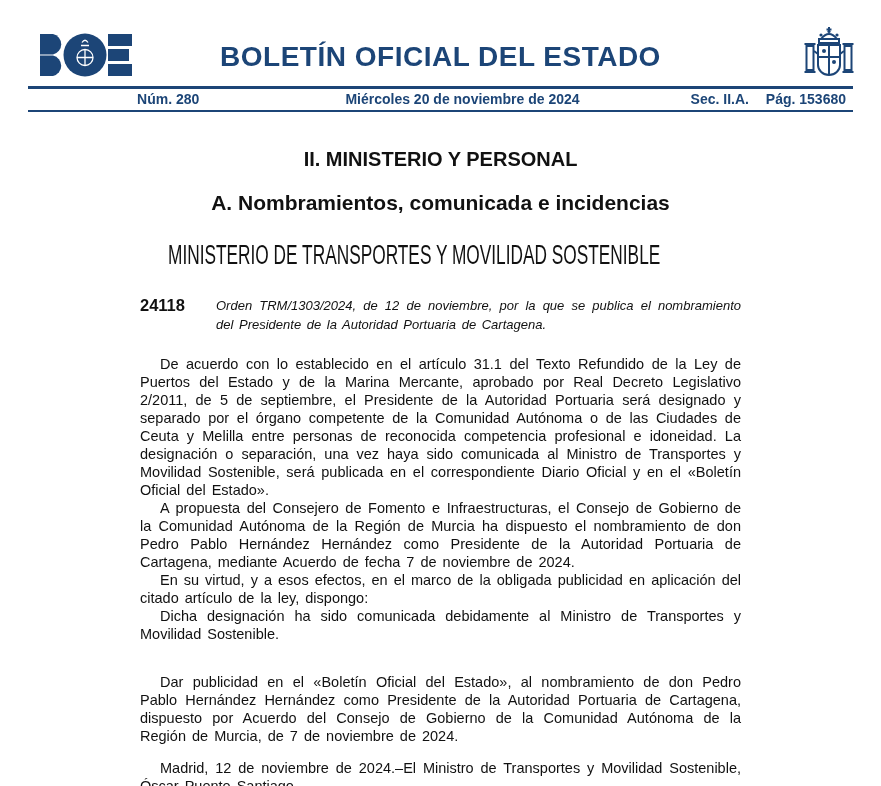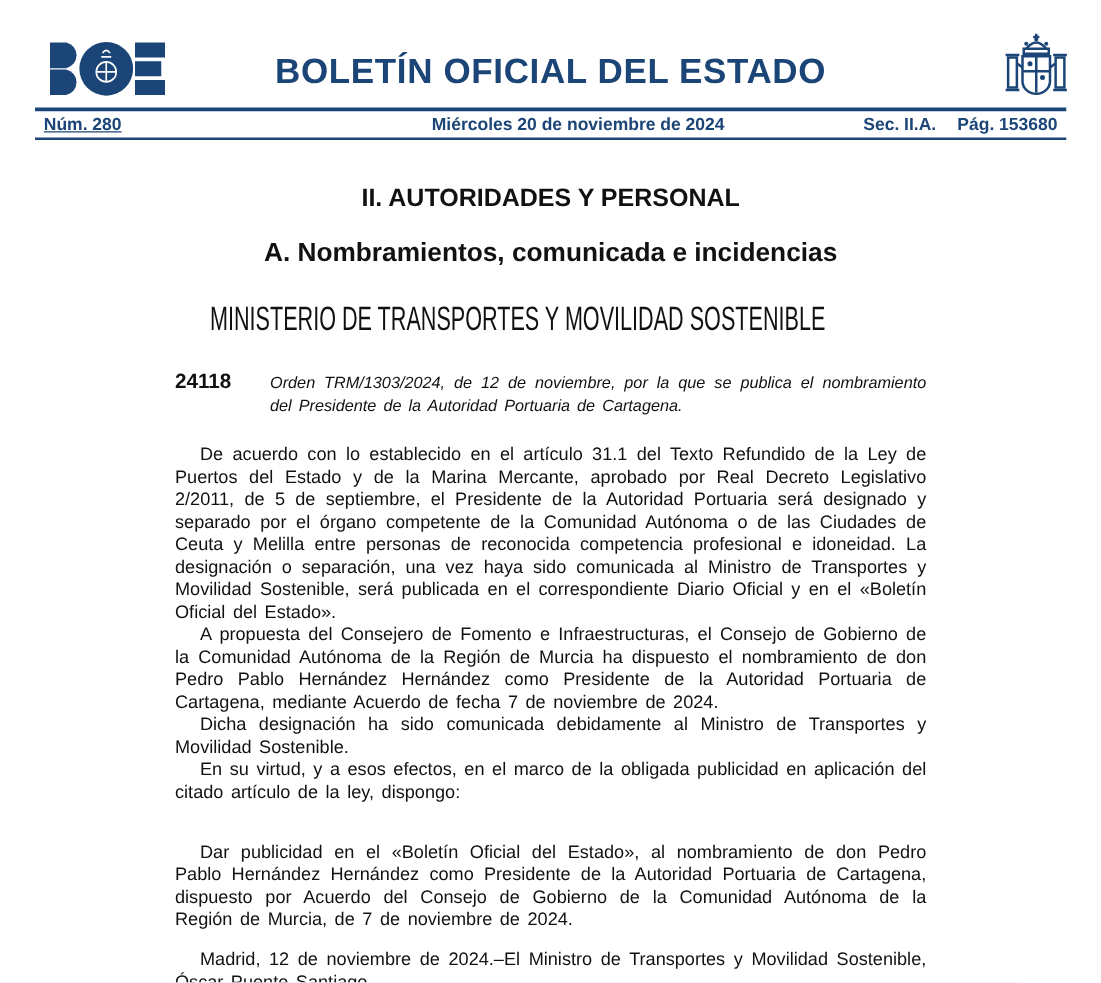--- a/index.html
+++ b/index.html
@@ -18,21 +18,21 @@
   }
   .coat-of-arms { position:absolute; left:803px; top:24px; color:var(--accent); }
   .rule { position:absolute; left:28px; width:825px; background:var(--accent); }
   .rule-top { top:86px; height:3px; }
   .rule-bottom { top:110px; height:2px; }
   .masthead-bar {
     position:absolute; left:28px; top:91px; width:825px; padding:0 7px;
     display:flex; align-items:baseline;
     color:var(--accent); font-size:14px; font-weight:bold;
   }
-  .masthead-bar .mb-left { flex:1; text-align:left;text-decoration:underline; }
+  .masthead-bar .mb-left { flex:1; text-align:center; }
   .masthead-bar .mb-center { text-align:center;margin-left:44px; }
   .masthead-bar .mb-right { flex:1; text-align:right; }
   .masthead-bar .mb-right .page-ref { margin-left:13px; }
   
   .content { position:absolute; left:140px; top:138px; width:601px; }
   .section-heading   { margin:10px 0 0; text-align:center; font-size:20px; line-height:23px; font-weight:bold; }
   .subsection-heading{ margin:20px 0 0; text-align:center; font-size:21px; line-height:24px; font-weight:bold; }
   .ministry-heading  { margin:25px 0 0; position:relative; height:30px; font-weight:normal; }
   .ministry-heading .condensed {
     position:absolute; left:28px; top:0; white-space:nowrap;
@@ -101,34 +101,34 @@
     <span class="mb-right">
       <span class="section-ref">Sec. II.A.</span>
       <span class="page-ref">Pág. 153680</span>
     </span>
   </div>
 
   <div class="rule rule-bottom"></div>
 
   <main class="content">
 
-    <h1 class="section-heading">II. AUTORIDADES Y PERSONAL</h1>
+    <h1 class="section-heading">II. MINISTERIO Y PERSONAL</h1>
 
     <h2 class="subsection-heading">A. Nombramientos, comunicada e incidencias</h2>
 
     <h3 class="ministry-heading">
       <span class="condensed">MINISTERIO DE TRANSPORTES Y MOVILIDAD SOSTENIBLE</span>
     </h3>
 
     <div class="item">
       <span class="num">24118</span>
       <p class="item-title">Orden TRM/1303/2024, de 12 de noviembre, por la que se publica el nombramiento del Presidente de la Autoridad Portuaria de Cartagena.</p>
     </div>
 
     <p class="body-p first">De acuerdo con lo establecido en el artículo 31.1 del Texto Refundido de la Ley de Puertos del Estado y de la Marina Mercante, aprobado por Real Decreto Legislativo 2/2011, de 5 de septiembre, el Presidente de la Autoridad Portuaria será designado y separado por el órgano competente de la Comunidad Autónoma o de las Ciudades de Ceuta y Melilla entre personas de reconocida competencia profesional e idoneidad. La designación o separación, una vez haya sido comunicada al Ministro de Transportes y Movilidad Sostenible, será publicada en el correspondiente Diario Oficial y en el «Boletín Oficial del Estado».</p>
     <p class="body-p">A propuesta del Consejero de Fomento e Infraestructuras, el Consejo de Gobierno de la Comunidad Autónoma de la Región de Murcia ha dispuesto el nombramiento de don Pedro Pablo Hernández Hernández como Presidente de la Autoridad Portuaria de Cartagena, mediante Acuerdo de fecha 7 de noviembre de 2024.</p>
+    <p class="body-p">En su virtud, y a esos efectos, en el marco de la obligada publicidad en aplicación del citado artículo de la ley, dispongo:</p>
     <p class="body-p">Dicha designación ha sido comunicada debidamente al Ministro de Transportes y Movilidad Sostenible.</p>
-    <p class="body-p">En su virtud, y a esos efectos, en el marco de la obligada publicidad en aplicación del citado artículo de la ley, dispongo:</p>
     <p class="body-p gap-a">Dar publicidad en el «Boletín Oficial del Estado», al nombramiento de don Pedro Pablo Hernández Hernández como Presidente de la Autoridad Portuaria de Cartagena, dispuesto por Acuerdo del Consejo de Gobierno de la Comunidad Autónoma de la Región de Murcia, de 7 de noviembre de 2024.</p>
     <p class="body-p gap-b">Madrid, 12 de noviembre de 2024.–El Ministro de Transportes y Movilidad Sostenible, Óscar Puente Santiago.</p>
 
   </main>
 </div>
 
 </body></html>

